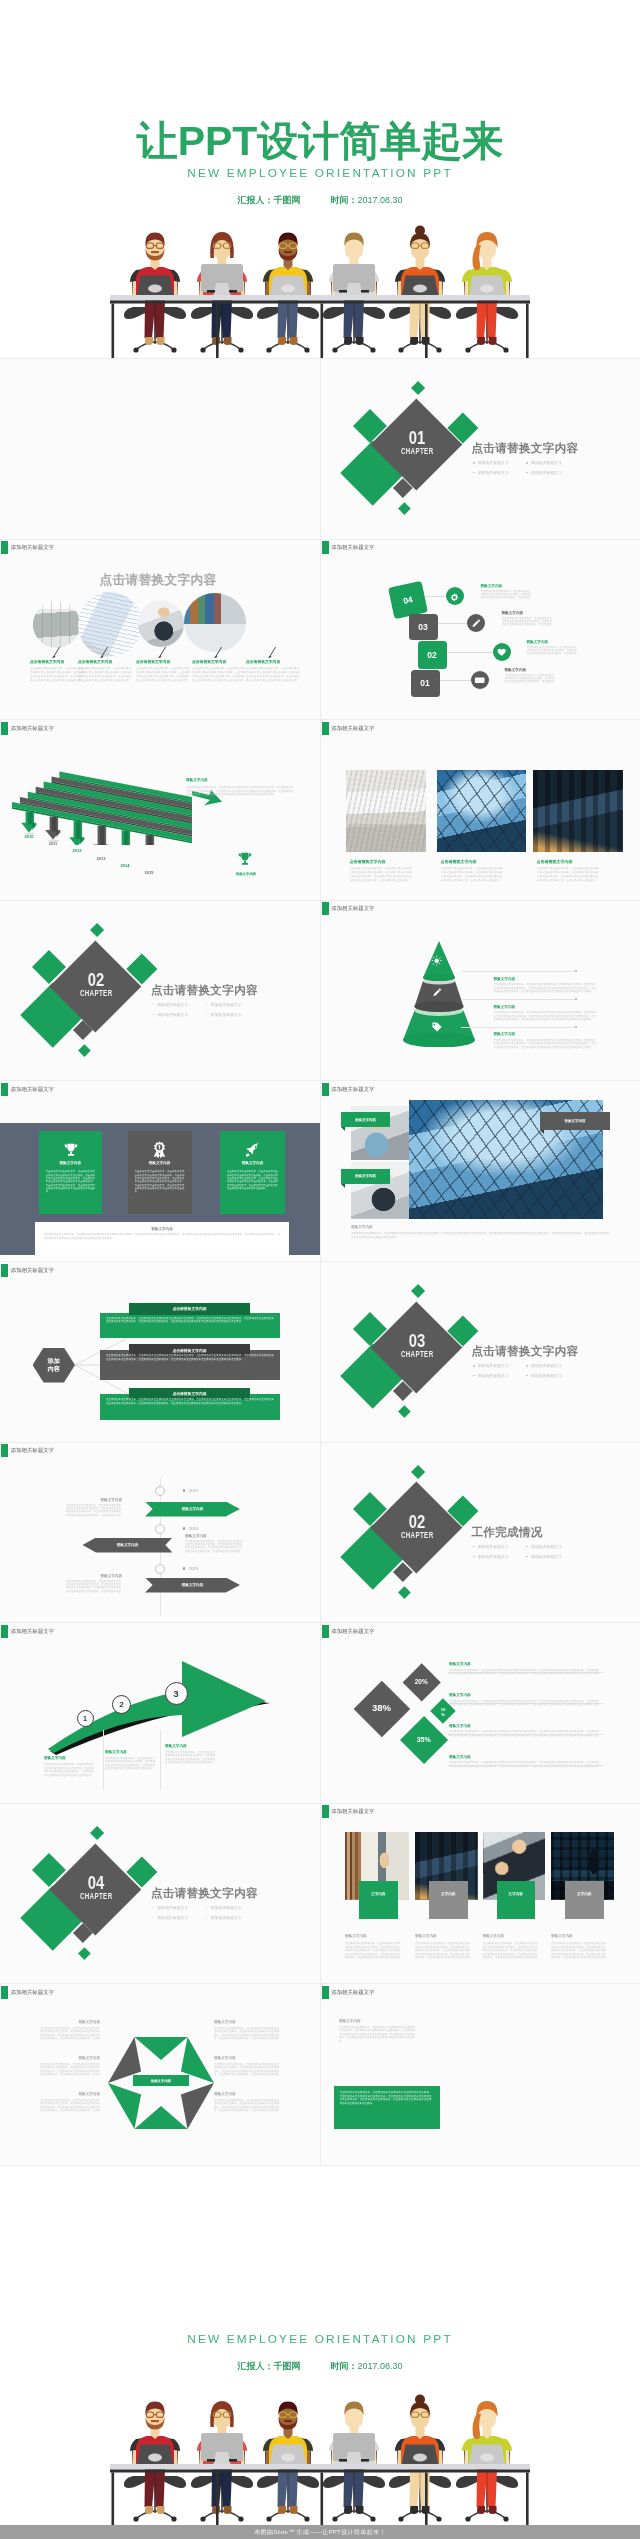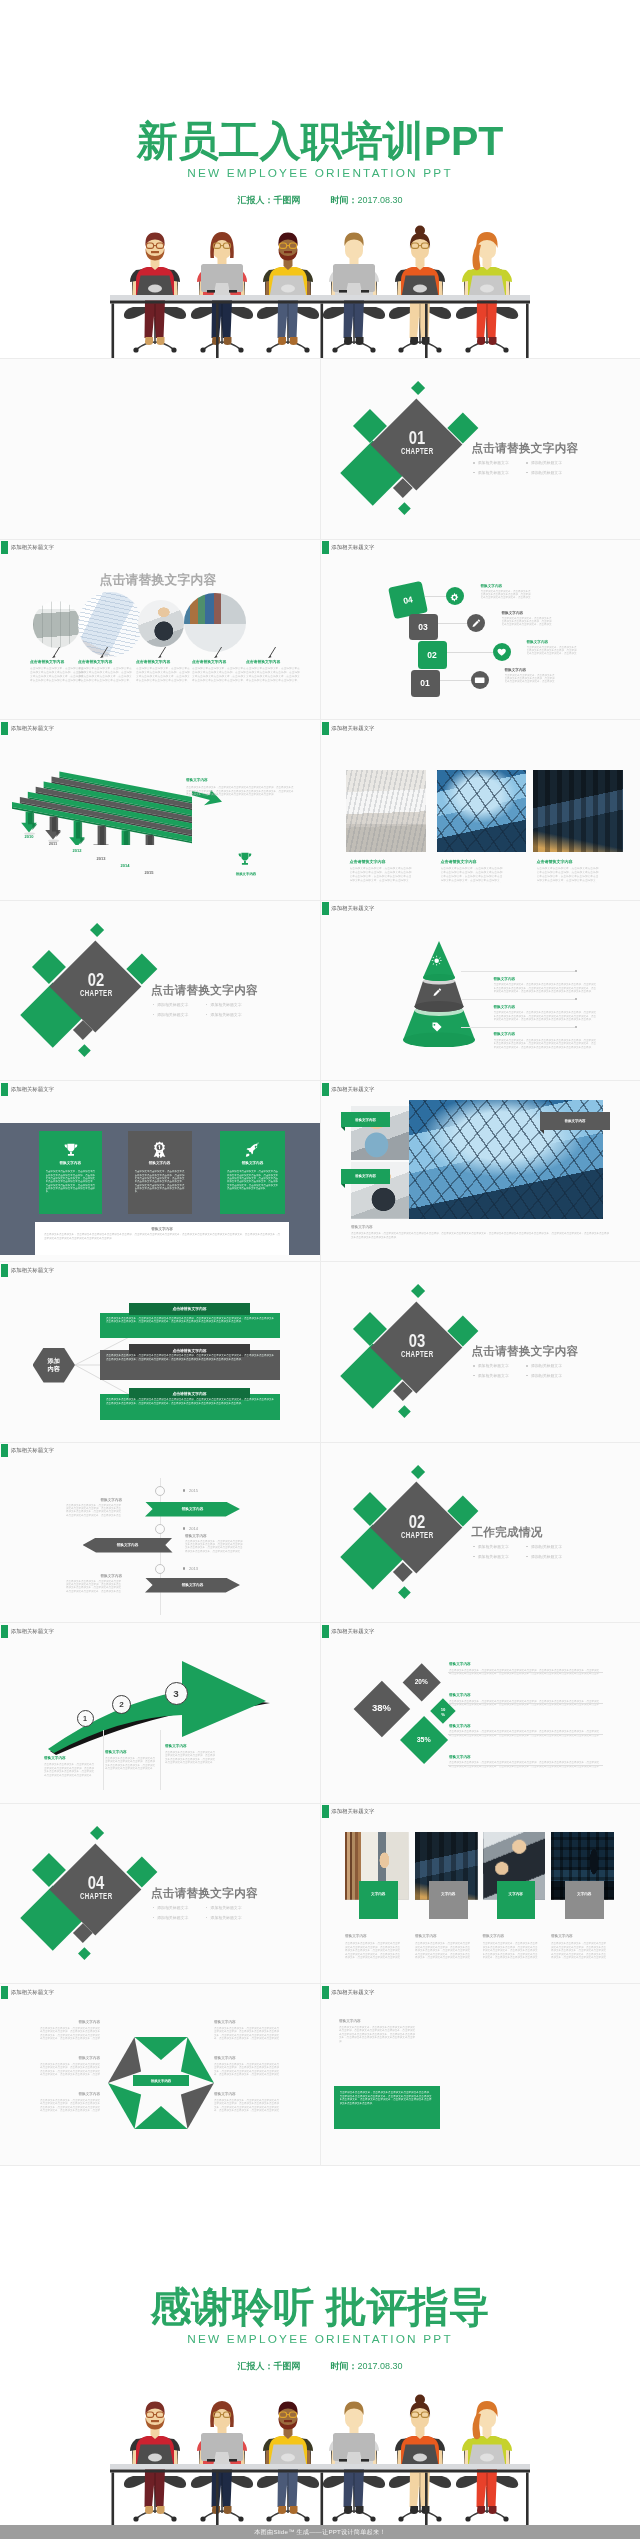--- a/index.html
+++ b/index.html
@@ -154,21 +154,21 @@
 
 
 .hp-t{position:absolute;left:18.5px;top:34.6px;font-size:3.6px;color:#a5a5a5;font-weight:700;}
 .hp-box{position:absolute;left:13.5px;top:101.6px;width:106px;height:43px;background:#1aa05b;}
 </style>
 </head>
 <body>
 
 <div class="page">
 <div class="cover">
-<div class="cv-ttl" style="top:121px">新员工入职培训PPT</div>
+<div class="cv-ttl" style="top:121px">让PPT设计简单起来</div>
 <div class="cv-sub" style="top:168px">NEW EMPLOYEE ORIENTATION PPT</div>
 <div class="cv-meta" style="top:196px"><b>汇报人：</b><b>千图网</b><i class="gap"></i><b>时间：</b><span>2017.08.30</span></div>
 <div class="cv-art" style="left:110px;top:222px">
         <svg viewBox="0 0 420 137" width="420" height="137" xmlns="http://www.w3.org/2000/svg">
           <g>
             <path d="M23 85 q-8 2 -9 7 q-1 5 5 5 q4 0 10 -3 l8 -4 l0 -5 z" fill="#3a3a3a"></path>
             <path d="M67 85 q8 2 9 7 q1 5 -5 5 q-4 0 -10 -3 l-8 -4 l0 -5 z" fill="#3a3a3a"></path>
             <rect x="44" y="96" width="2" height="26" fill="#6a6a6a"></rect>
             <path d="M27 127 q9 -7 18 -7 q9 0 18 7" fill="none" stroke="#3a3a3a" stroke-width="1.7"></path>
             <circle cx="26" cy="128" r="2.6" fill="#2b2b2b"></circle>
@@ -988,21 +988,20 @@
         </div>
         <div class="ph" style="position:absolute;left:102px;top:25.6px;width:202px;height:140px;background-image:linear-gradient(70deg,rgba(45,70,130,.95) 0 1.4%,rgba(0,0,0,0) 1.4%) 52% 6%/5% 46% no-repeat,radial-gradient(ellipse 17% 26% at 62% 50%,#ecc9a3 0 70%,rgba(0,0,0,0) 74%),radial-gradient(ellipse 15% 22% at 40% 62%,#e7c49e 0 70%,rgba(0,0,0,0) 74%),repeating-linear-gradient(98deg,rgba(130,150,175,.45) 0 .8px,rgba(0,0,0,0) .8px 3px) 82% 30%/34% 44% no-repeat,linear-gradient(176deg,#e9eef1 0 12%,#202a33 12% 24%,#dfe5e8 24% 56%,#c6ccd0 56% 72%,#6b4a32 72% 86%,#3c2d22 86%)"></div>
         <div class="hp-t">替换文字内容</div>
         <div class="pbody" style="left:18.5px;top:41.6px;width:76px;font-size:2.5px;line-height:3.5px;max-height:35.0px;color:#bdbdbd;text-align:justify">点击添加文本点击添加文本，点击添加文本点击添加文本点击添加文本点击添加。点击添加文本点击添加文本点击添加文本，点击添加文本点击添加文本点击添加文本点击添加文本。点击添加文本点击添加文本，点击添加文本点击添加文本点击添加文本点击添加文本点击添加。</div>
         <div class="hp-box"></div>
         <div class="pbody" style="left:19px;top:107px;width:92px;font-size:2.5px;line-height:3.5px;max-height:28.0px;color:#edf7f1;text-align:justify">点击添加文本点击添加文本，点击添加文本点击添加文本点击添加文本点击添加。点击添加文本点击添加文本点击添加文本，点击添加文本点击添加文本点击添加文本点击添加文本。点击添加文本点击添加文本，点击添加文本点击添加文本点击添加文本点击添加文本点击添加。</div>
       </div>
 </div>
 <div class="gl-h" style="top:2165px"></div>
 <div class="endcover">
-<div class="cv-ttl" style="top:121px">感谢聆听 批评指导</div>
 <div class="cv-sub" style="top:168px">NEW EMPLOYEE ORIENTATION PPT</div>
 <div class="cv-meta" style="top:196px"><b>汇报人：</b><b>千图网</b><i class="gap"></i><b>时间：</b><span>2017.08.30</span></div>
 <div class="cv-art" style="left:110px;top:225px">
         <svg viewBox="0 0 420 137" width="420" height="137" xmlns="http://www.w3.org/2000/svg">
           <g>
             <path d="M23 85 q-8 2 -9 7 q-1 5 5 5 q4 0 10 -3 l8 -4 l0 -5 z" fill="#3a3a3a"></path>
             <path d="M67 85 q8 2 9 7 q1 5 -5 5 q-4 0 -10 -3 l-8 -4 l0 -5 z" fill="#3a3a3a"></path>
             <rect x="44" y="96" width="2" height="26" fill="#6a6a6a"></rect>
             <path d="M27 127 q9 -7 18 -7 q9 0 18 7" fill="none" stroke="#3a3a3a" stroke-width="1.7"></path>
             <circle cx="26" cy="128" r="2.6" fill="#2b2b2b"></circle>

